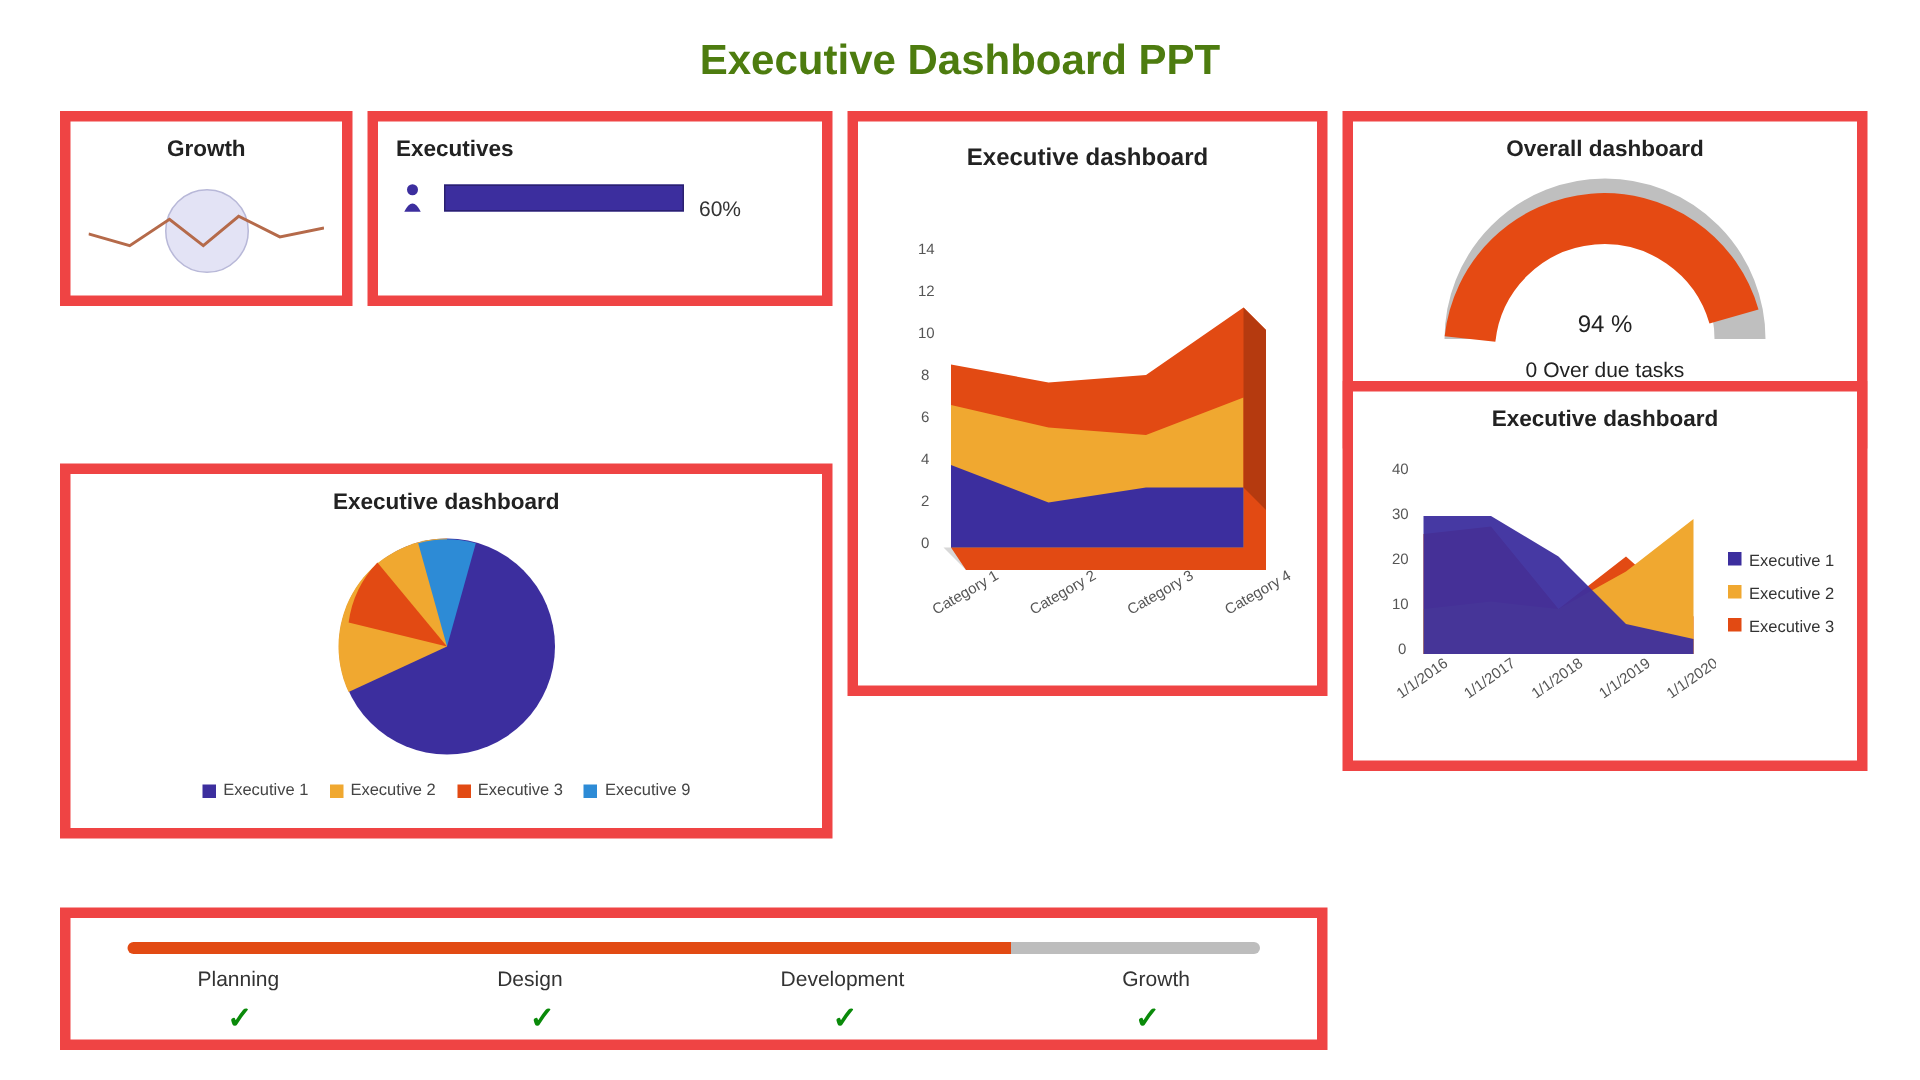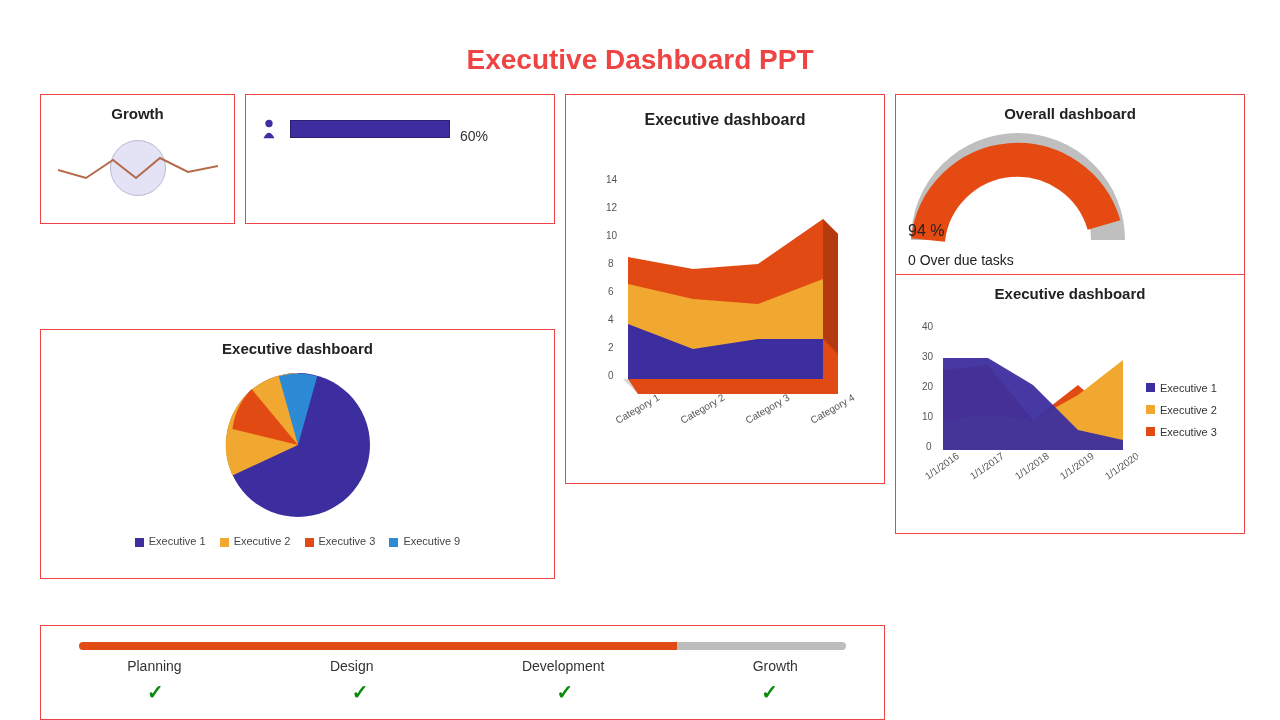--- a/index.html
+++ b/index.html
@@ -1,19 +1,19 @@
 <!DOCTYPE html>
 <html><head>
 <meta charset="utf-8">
 <style>
   * { box-sizing: border-box; margin: 0; padding: 0; }
   body { font-family: "Segoe UI", Arial, sans-serif; background: #fff; width: 1280px; height: 720px; overflow: hidden; }
-  .page-title { text-align: center; font-size: 28px; font-weight: 700; color: #ef4444; padding: 24px 0 18px; margin-top: 20px; }
+  .page-title { text-align: center; font-size: 28px; font-weight: 700; color: #4d7c0f; padding: 24px 0 18px; }
   .grid { display: grid; grid-template-columns: 195px 310px 320px 350px; grid-template-rows: auto auto auto; gap: 10px; padding: 0 40px; }
-  .card { border: 1px solid #ef4444; background: #fff; padding: 10px 12px; }
+  .card { border: 7px solid #ef4444; background: #fff; padding: 10px 12px; }
   .card-title { font-weight: 700; color: #222; text-align: center; font-size: 15px; margin-bottom: 8px; }
   .card-title.left { text-align: left; }
 
   
   .growth   { grid-column: 1; grid-row: 1; height: 130px; }
   .execs    { grid-column: 2; grid-row: 1; height: 130px; }
   .pie      { grid-column: 1 / span 2; grid-row: 2; height: 250px; }
   .area3d   { grid-column: 3; grid-row: 1 / span 2; height: 390px; }
   .gauge    { grid-column: 4; grid-row: 1; height: 225px; }
   .area2    { grid-column: 4; grid-row: 2 / span 2; height: 260px; margin-top:-55px;}
@@ -34,21 +34,21 @@
   .pie-wrap { display:flex; flex-direction:column; align-items:center; }
   .pie-legend { display:flex; gap:14px; font-size:11px; color:#444; margin-top:10px;}
   .pie-legend span::before { content:""; display:inline-block; width:9px; height:9px; margin-right:5px; vertical-align:middle;}
   .lg1::before{background:#3c2e9e;} .lg2::before{background:#f0a830;} .lg3::before{background:#e24a13;} .lg4::before{background:#2d8bd6;}
 
   
   .area3d .card-title { margin-top:6px; margin-bottom:20px; font-size:16px;}
   .tick { font-size:10px; fill:#555; }
 
   
-  .gauge-wrap{ display:flex; flex-direction:column; align-items:flex-start; }
+  .gauge-wrap{ display:flex; flex-direction:column; align-items:center; }
   .gauge-val { font-size:16px; color:#222; margin-top:-28px;}
   .gauge-sub { font-size:14px; color:#222; margin-top:12px;}
 
   
   .area2-wrap { display:flex; gap:8px; }
   .a2-legend { font-size:11px; color:#333; display:flex; flex-direction:column; gap:10px; justify-content:center;}
   .a2-legend span::before{content:"";display:inline-block;width:9px;height:9px;margin-right:5px;}
   .a2l1::before{background:#3c2e9e;} .a2l2::before{background:#f0a830;} .a2l3::before{background:#e24a13;}
 
   
@@ -68,20 +68,21 @@
     <div class="card-title">Growth</div>
     <div class="spark-wrap">
       <div class="spark-circle"></div>
       <svg class="spark-line" viewBox="0 0 160 60">
         <polyline points="0,32 28,40 55,22 78,40 102,20 130,34 160,28" fill="none" stroke="#b56a4a" stroke-width="2"></polyline>
       </svg>
     </div>
   </div>
 
   <div class="card execs">
+    <div class="card-title left">Executives</div>
     <div class="exec-row">
       <svg class="exec-icon" viewBox="0 0 24 24">
           <circle cx="12" cy="6" r="4" fill="#3c2e9e"></circle>
           <path d="M6 22 Q12 10 18 22 Z" fill="#3c2e9e"></path>
         </svg>
       <div class="exec-bar" style="background:#3c2e9e;border:1px solid #2a2070"></div>
       <div class="exec-pct">60%</div>
     </div>
   </div>
 

